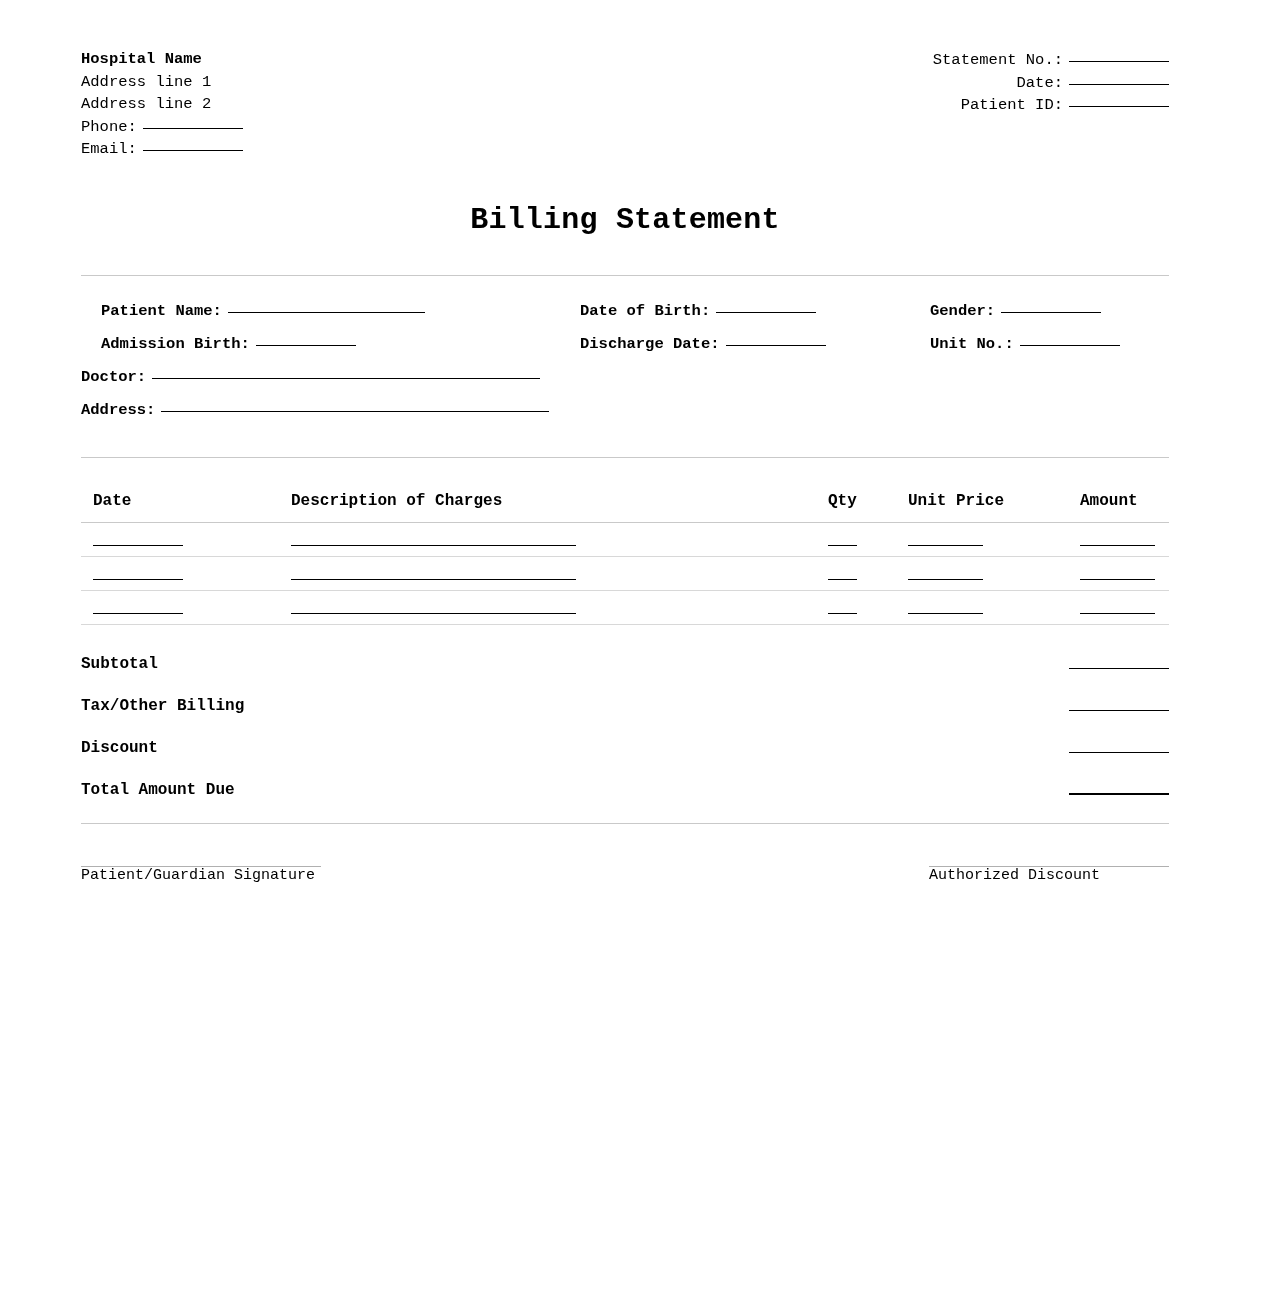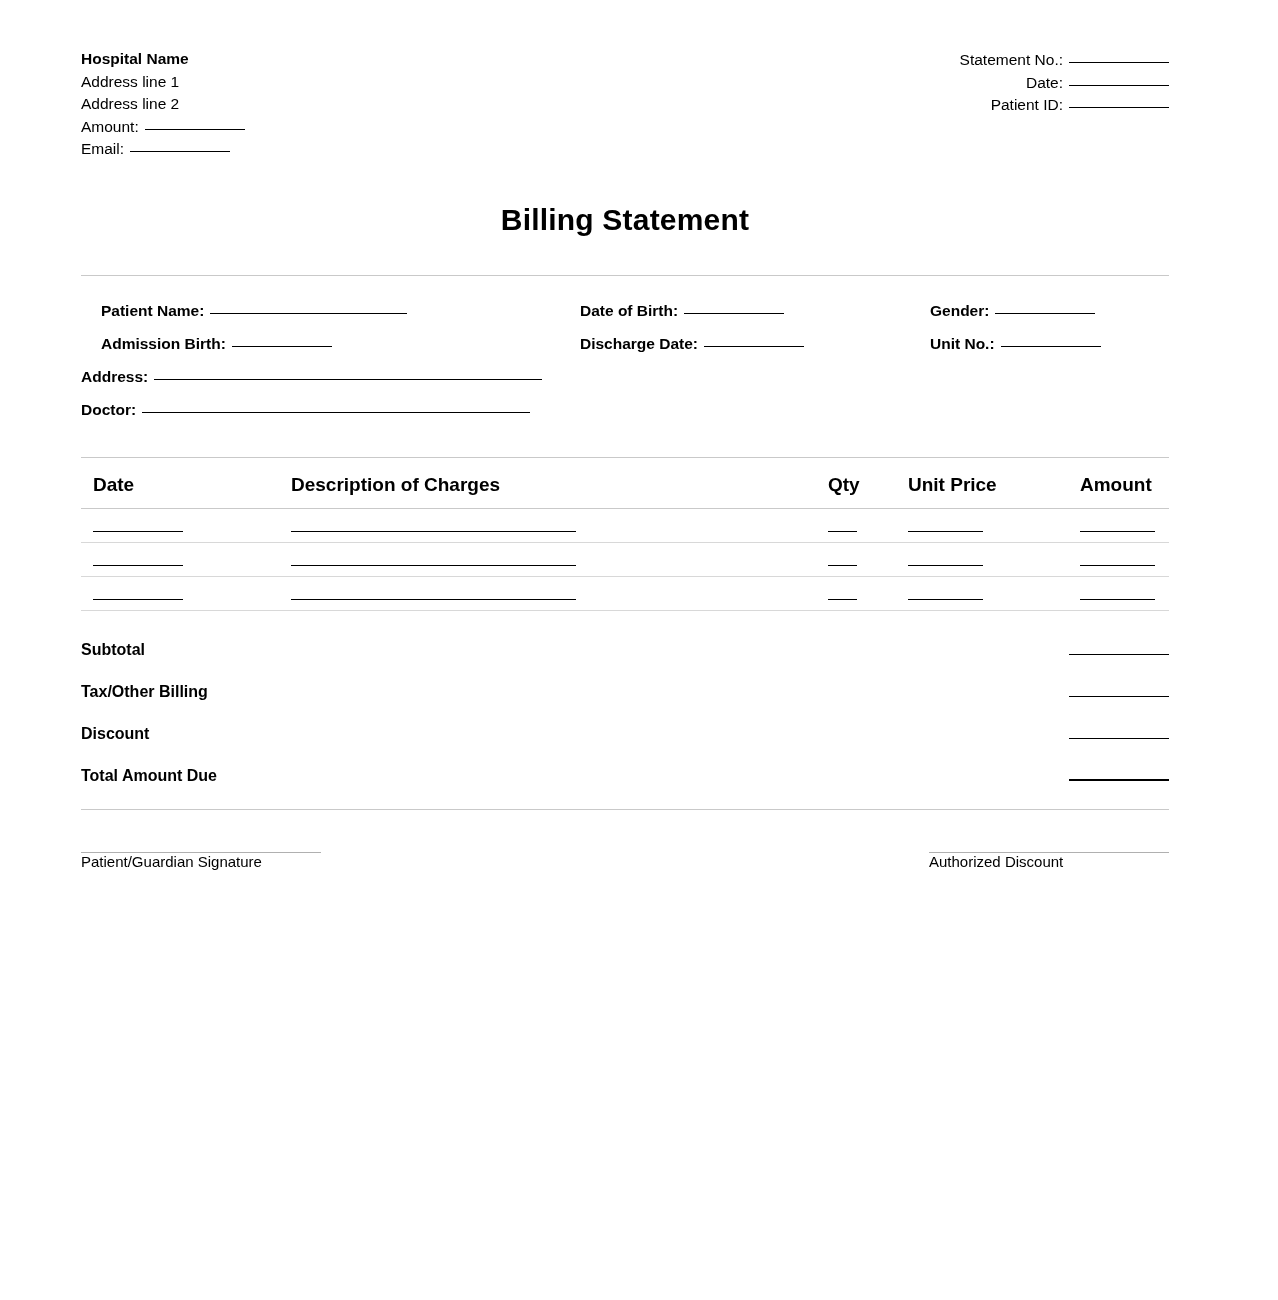--- a/index.html
+++ b/index.html
@@ -13,20 +13,21 @@
     font-family: "Liberation Sans", sans-serif;
     color: #000000;
     -webkit-font-smoothing: antialiased;
   }
   .page {
     position: relative;
     width: 1250px;
     height: 1300px;
     box-sizing: border-box;
     padding: 0 81px;
+    font-family: Liberation Mono, monospace;
   }
 
   
   .fill {
     display: inline-block;
     vertical-align: baseline;
     border-bottom: 1.6px solid #000000;
     height: 0;
     margin-left: 6px;
     position: relative;
@@ -85,24 +86,24 @@
     margin-left: 20px;
   }
   .pt-wide {
     font-size: 15.5px;
     font-weight: bold;
     margin-top: 15px;
   }
 
   
   .charges {
-    margin-top: 16px;
+    margin-top: 34px;
     width: 100%;
     border-collapse: collapse;
-    font-size: 19px;
+    font-size: 16px;
   }
   .charges th {
     text-align: left;
     font-weight: bold;
     padding: 0 0 12px 12px;
     border-bottom: 1.3px solid #c9c9c9;
   }
   .charges td {
     padding: 22px 0 10px 12px;
     border-bottom: 1.3px solid #d8d8d8;
@@ -168,21 +169,21 @@
 <body>
 
 <div class="page">
 
   <div class="top">
 
     <div class="org-block">
       <div class="org-name">Hospital Name</div>
       <div>Address line 1</div>
       <div>Address line 2</div>
-      <div><span>Amount:</span><span class="fill" style="width:100px"></span></div>
+      <div><span>Phone:</span><span class="fill" style="width:100px"></span></div>
       <div><span>Email:</span><span class="fill" style="width:100px"></span></div>
     </div>
 
     <div class="meta-block">
       <div class="meta-row"><span>Statement No.:</span><span class="fill" style="width:100px"></span></div>
       <div class="meta-row"><span>Date:</span><span class="fill" style="width:100px"></span></div>
       <div class="meta-row"><span>Patient ID:</span><span class="fill" style="width:100px"></span></div>
     </div>
 
   </div>
@@ -211,25 +212,25 @@
       <div>
         <span>Discharge Date:</span><span class="fill" style="width:100px"></span>
       </div>
       <div>
         <span>Unit No.:</span><span class="fill" style="width:100px"></span>
       </div>
 
     </div>
 
     <div class="pt-wide">
+      <span>Doctor:</span><span class="fill" style="width:388px"></span>
+    </div>
+
+    <div class="pt-wide">
       <span>Address:</span><span class="fill" style="width:388px"></span>
-    </div>
-
-    <div class="pt-wide">
-      <span>Doctor:</span><span class="fill" style="width:388px"></span>
     </div>
 
   </div>
 
   <div class="divider"></div>
 
   <table class="charges">
     <thead>
       <tr>
         <th class="col-date">Date</th>

